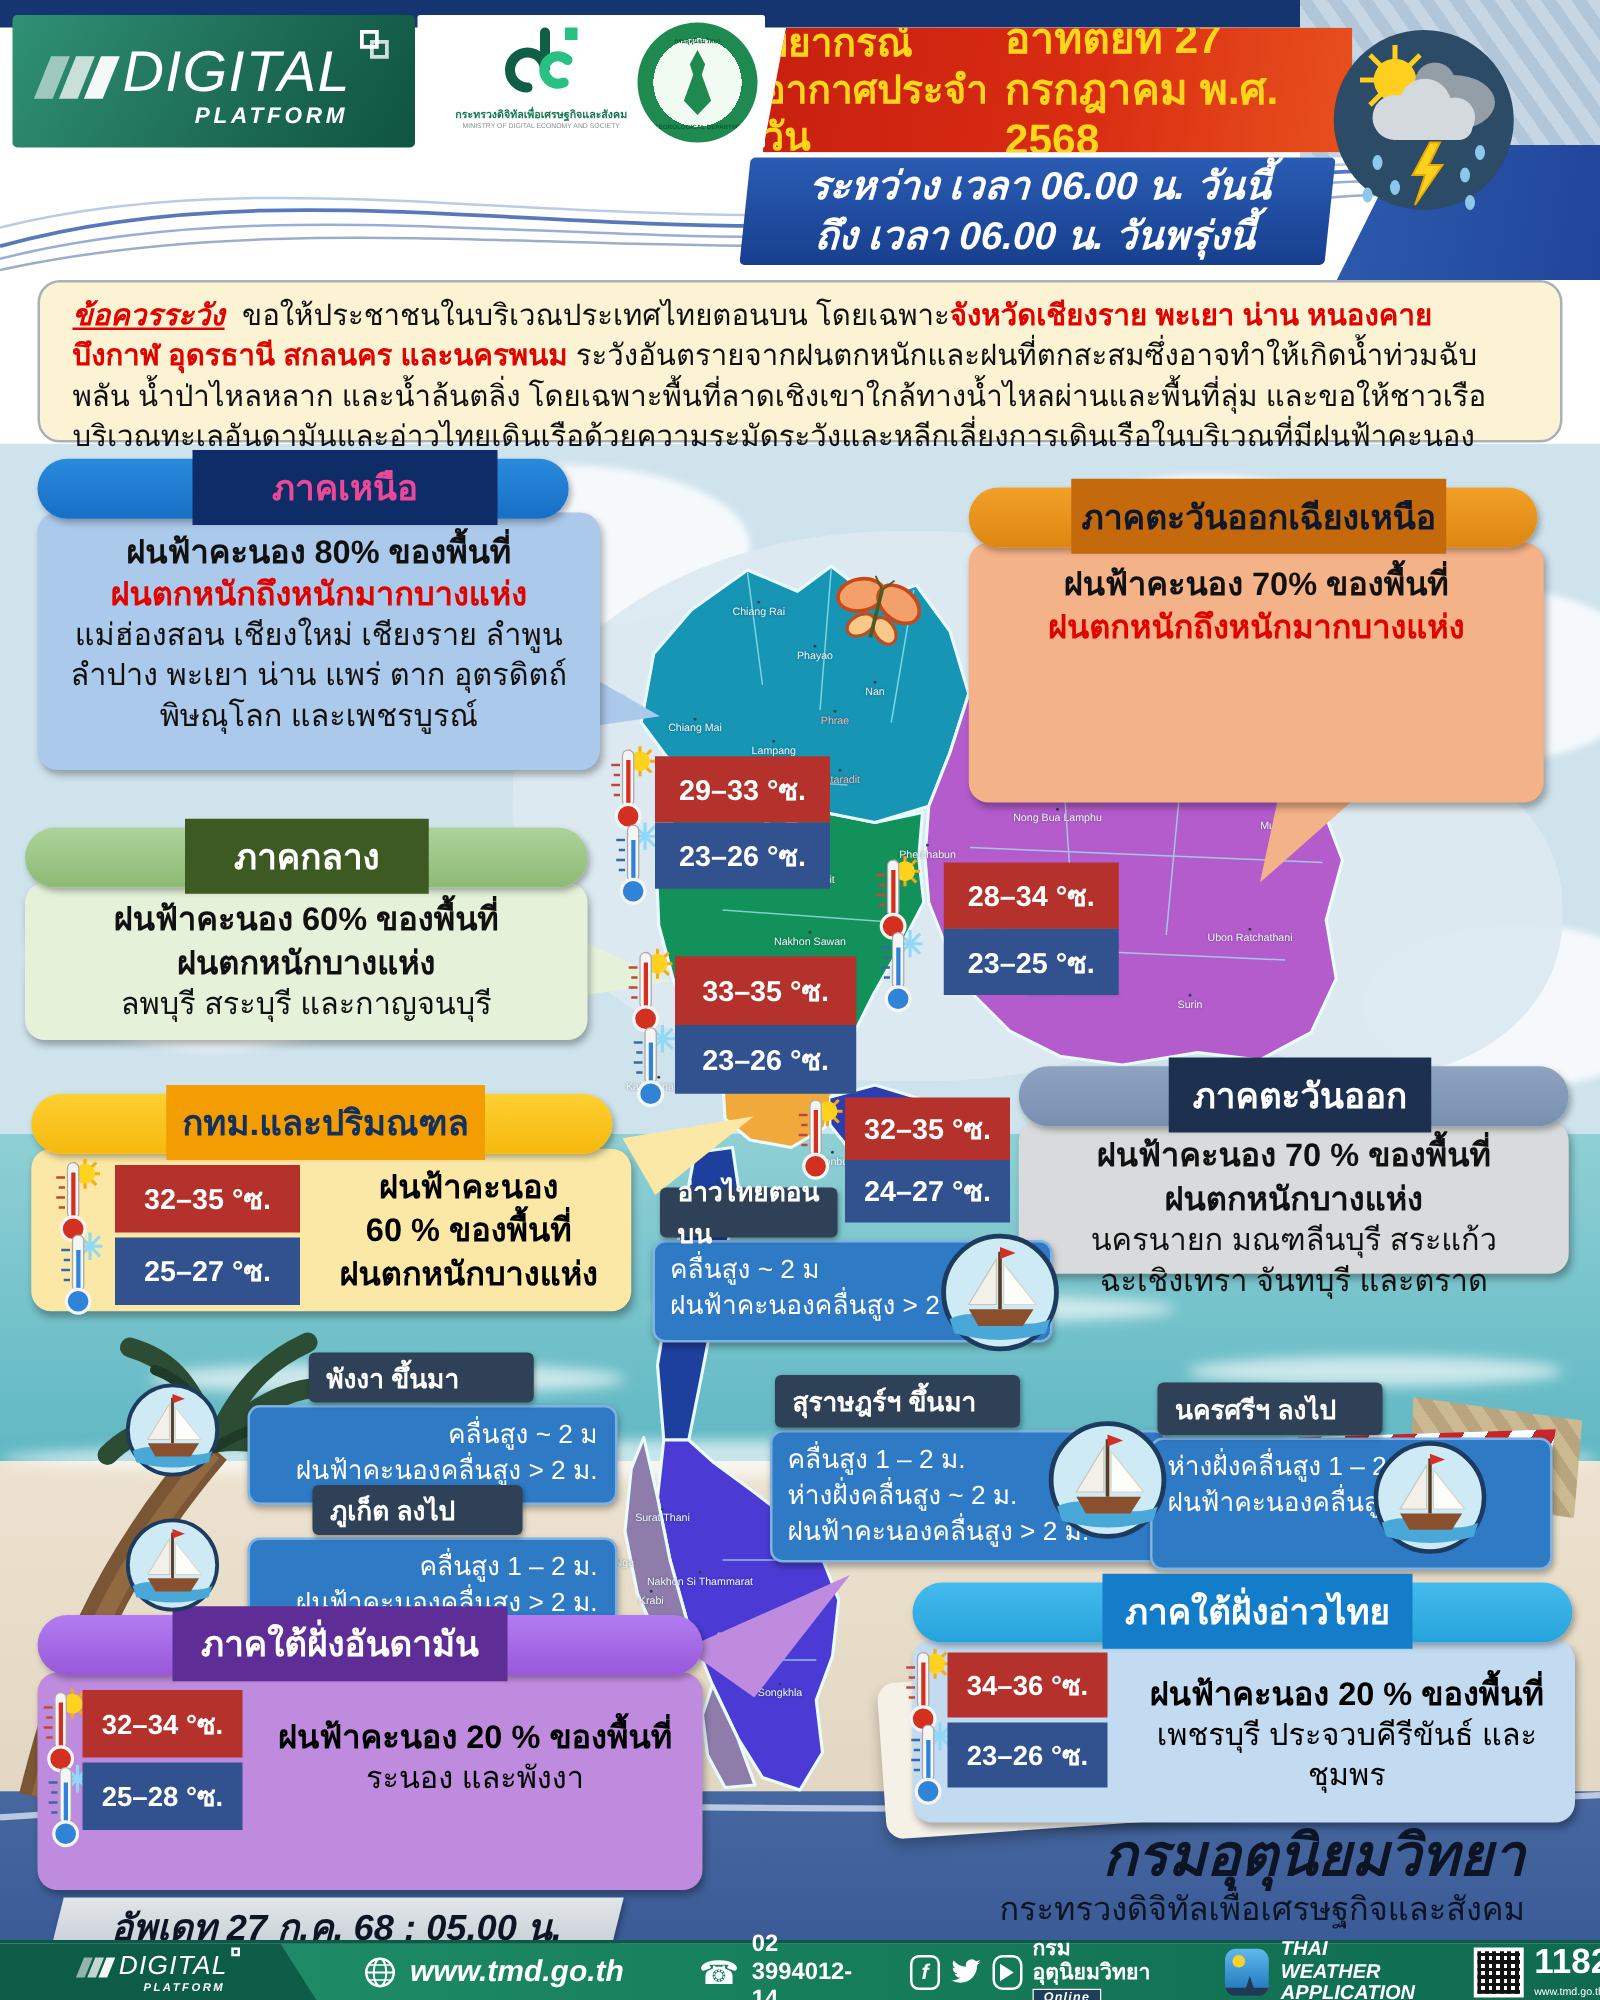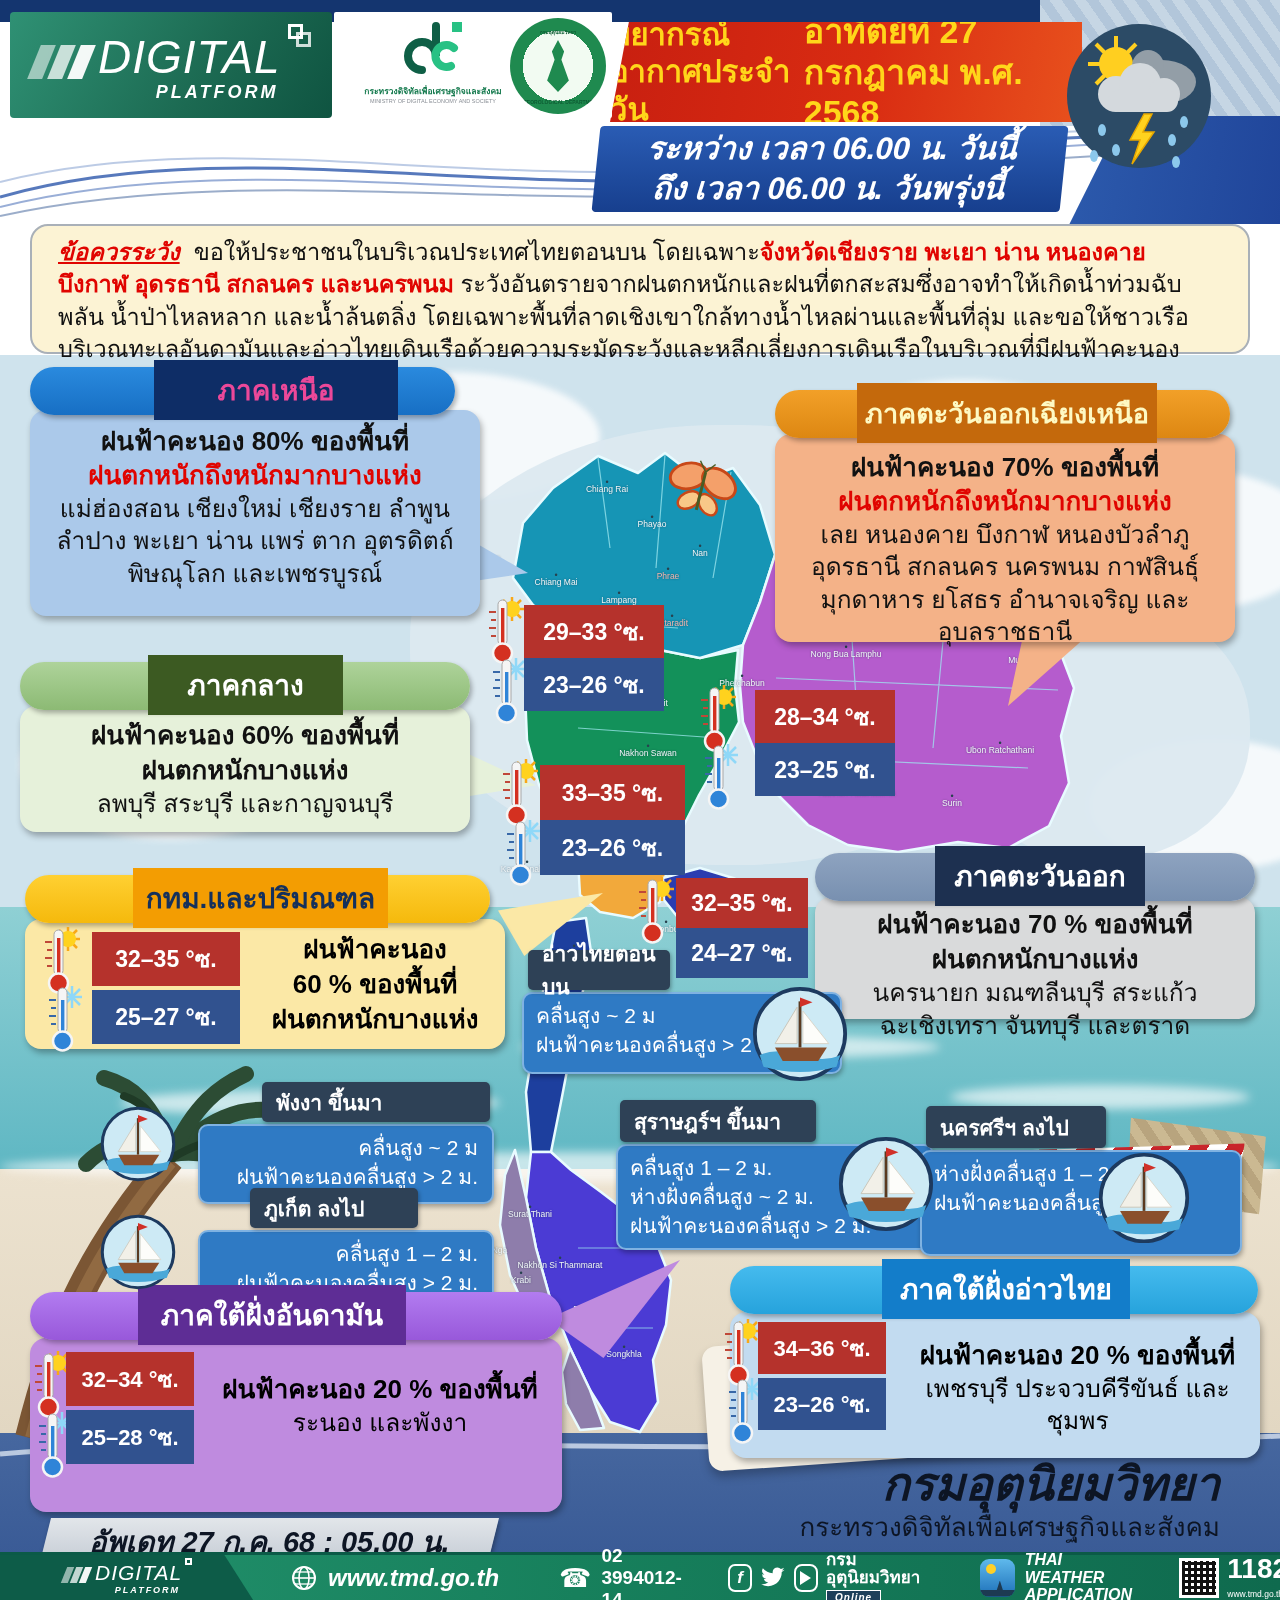--- a/index.html
+++ b/index.html
@@ -385,26 +385,25 @@
   <div class="pill" style="left:30px;top:367px;width:425px;background:linear-gradient(#2a8ade,#176fc4)">
     <div class="pc" style="left:124px;width:244px;background:#0e2d66;color:#ec4899">ภาคเหนือ</div>
   </div>
   <div class="rbody" style="left:30px;top:410px;width:450px;height:206px;background:#abc9ea;padding:14px 16px 0">
     <div class="b1">ฝนฟ้าคะนอง 80% ของพื้นที่</div>
     <div class="b2">ฝนตกหนักถึงหนักมากบางแห่ง</div>
     <div class="b3">แม่ฮ่องสอน เชียงใหม่ เชียงราย ลำพูน ลำปาง พะเยา น่าน แพร่ ตาก อุตรดิตถ์ พิษณุโลก และเพชรบูรณ์</div>
   </div>
 
   <div class="pill" style="left:775px;top:390px;width:455px;background:linear-gradient(#f2a028,#dd8712)">
-    <div class="pc" style="left:82px;width:300px;background:#c4690c;color:#fef9c3;font-size:27px">ภาคตะวันออกเฉียงเหนือ</div>
+    <div class="pc" style="left:82px;width:300px;background:#c4690c;color:#0f172a;font-size:27px">ภาคตะวันออกเฉียงเหนือ</div>
   </div>
   <div class="rbody" style="left:775px;top:434px;width:460px;height:208px;background:#f4b288;padding:16px 12px 0">
     <div class="b1">ฝนฟ้าคะนอง 70% ของพื้นที่</div>
     <div class="b2">ฝนตกหนักถึงหนักมากบางแห่ง</div>
-    <div class="b3">เลย หนองคาย บึงกาฬ หนองบัวลำภู อุดรธานี สกลนคร นครพนม กาฬสินธุ์ มุกดาหาร ยโสธร อำนาจเจริญ และอุบลราชธานี</div>
   </div>
 
   <div class="pill" style="left:20px;top:662px;width:450px;background:linear-gradient(#aed39a,#8cba74)">
     <div class="pc" style="left:128px;width:195px;background:#3c5a22;color:#fff">ภาคกลาง</div>
   </div>
   <div class="rbody" style="left:20px;top:706px;width:450px;height:126px;background:#e6f1da;padding:12px 16px 0">
     <div class="b1">ฝนฟ้าคะนอง 60% ของพื้นที่</div>
     <div class="b1">ฝนตกหนักบางแห่ง</div>
     <div class="b3">ลพบุรี สระบุรี และกาญจนบุรี</div>
   </div>
@@ -471,21 +470,21 @@
 
   <div class="mhead" style="left:528px;top:950px;width:142px;height:40px">อ่าวไทยตอนบน</div>
   <div class="mbody" style="left:522px;top:992px;width:320px;height:82px">
     <div>คลื่นสูง ~ 2 ม</div>
     <div>ฝนฟ้าคะนองคลื่นสูง &gt; 2 ม.</div>
   </div>
   <svg class="ship" style="left:752px;top:986px" width="96" height="96">
       <use href="#ship"></use>
     </svg>
 
-  <div class="mhead" style="left:262px;top:1082px;width:228px;height:40px">พังงา ขึ้นมา</div>
+  <div class="mhead" style="left:247px;top:1082px;width:180px;height:40px">พังงา ขึ้นมา</div>
   <div class="mbody" style="left:198px;top:1124px;width:296px;height:80px;text-align:right;padding-right:14px">
     <div>คลื่นสูง ~ 2 ม</div>
     <div>ฝนฟ้าคะนองคลื่นสูง &gt; 2 ม.</div>
   </div>
   <svg class="ship" style="left:100px;top:1106px" width="76" height="76">
       <use href="#ship"></use>
     </svg>
 
   <div class="mhead" style="left:250px;top:1188px;width:168px;height:40px">ภูเก็ต ลงไป</div>
   <div class="mbody" style="left:198px;top:1230px;width:296px;height:78px;text-align:right;padding-right:14px">

